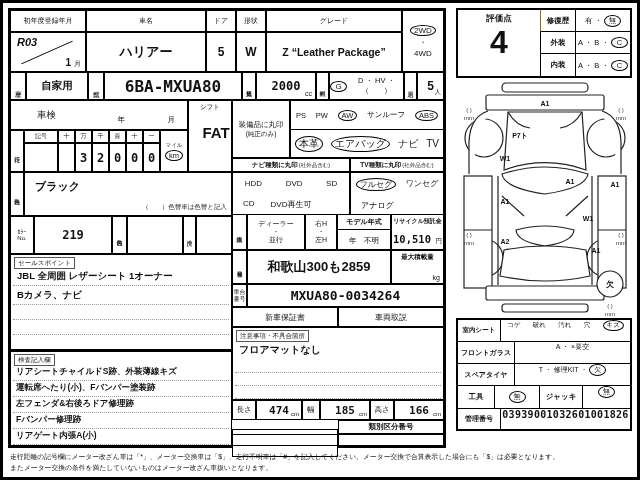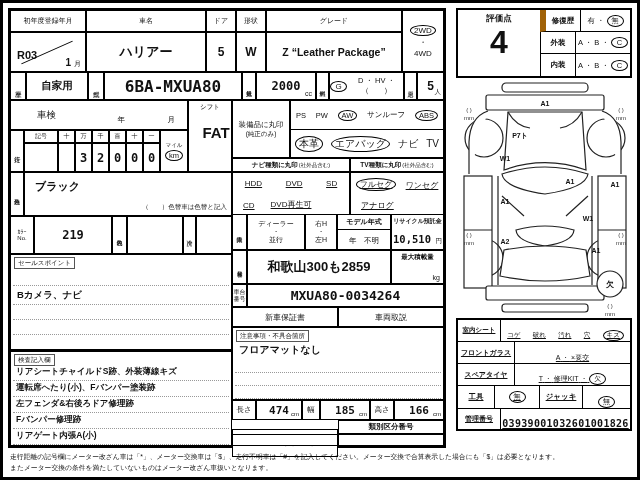--- a/index.html
+++ b/index.html
@@ -10,21 +10,21 @@
   .sheet{position:absolute;left:8px;top:8px;width:438px;height:440px;border:2px solid #000;box-sizing:border-box;background:#fff;}
   .cell{position:absolute;box-sizing:border-box;border:1px solid #000;display:flex;align-items:center;justify-content:center;text-align:center;overflow:hidden;background:#fff;}
   .lab{font-size:7px;}
   .vlab{writing-mode:vertical-rl;text-orientation:upright;font-size:6.5px;letter-spacing:0;line-height:1;}
   .circ{display:inline-block;border:1.2px solid #000;border-radius:50%;padding:0 3px;min-width:9px;text-align:center;}
   .tag{position:absolute;border:1px solid #555;font-size:6.5px;padding:0 3px;background:#fff;line-height:1.5;}
   .dotline{position:absolute;border-bottom:1px dotted #999;height:0;}
   .mono{font-family:"DejaVu Sans Mono","Liberation Mono",monospace;}
   .bold{font-weight:bold;}
   .panel{position:absolute;box-sizing:border-box;border:2px solid #000;background:#fff;}
-  .row-flex{display:flex;align-items:flex-end;text-decoration:underline;}
+  .row-flex{display:flex;align-items:flex-start;}
   svg text{font-family:"Liberation Sans","DejaVu Sans",sans-serif;}
 </style>
 </head>
 <body>
 
 <div class="stage">
   <div class="frame"></div>
 
   <div class="sheet">
 
@@ -43,21 +43,21 @@
     <div class="cell lab" style="left:256px;top:0;width:136px;height:22px;">
         <span>グレード</span>
       </div>
     <div class="cell" style="left:392px;top:0;width:42px;height:62px;flex-direction:column;font-size:8px;gap:1px;">
       <span class="circ">2WD</span>
       <span>・</span>
       <span>4WD</span>
     </div>
 
     <div class="cell" style="left:0;top:22px;width:76px;height:40px;">
-      <span class="abs bold" style="left:6px;top:16px;font-size:11px;">R03</span>
+      <span class="abs bold" style="left:6px;top:3px;font-size:11px;font-style:italic;">R03</span>
       <span class="abs" style="right:14px;bottom:3px;font-size:10px;font-weight:bold;">1</span>
       <span class="abs" style="right:4px;bottom:2px;font-size:7px;">月</span>
       <span class="abs" style="left:8px;top:19px;width:56px;border-top:1px solid #000;transform:rotate(-24deg);"></span>
     </div>
     <div class="cell bold" style="left:76px;top:22px;width:120px;height:40px;font-size:13px;">
         <span>ハリアー</span>
       </div>
     <div class="cell bold" style="left:196px;top:22px;width:30px;height:40px;font-size:12px;">
         <span>5</span>
       </div>
@@ -317,20 +317,21 @@
         <span>型式指定番号</span>
       </div>
     <div class="cell bold" style="left:328px;top:410px;width:106px;height:14px;font-size:7.5px;">
         <span>類別区分番号</span>
       </div>
     <div class="cell" style="left:222px;top:424px;width:106px;height:12px;"></div>
     <div class="cell" style="left:328px;top:424px;width:106px;height:12px;"></div>
 
     <div class="cell" style="left:0;top:244px;width:222px;height:96px;justify-content:flex-start;align-items:flex-start;">
       <span class="tag" style="left:3px;top:2px;">セールスポイント</span>
+      <span class="abs bold" style="left:6px;top:15px;font-size:9.5px;">JBL 全周囲 レザーシート 1オーナー</span>
       <span class="dotline" style="left:2px;top:30px;width:216px;"></span>
       <span class="abs bold" style="left:6px;top:34px;font-size:9.5px;">Bカメラ、ナビ</span>
       <span class="dotline" style="left:2px;top:49px;width:216px;"></span>
       <span class="dotline" style="left:2px;top:64px;width:216px;"></span>
       <span class="dotline" style="left:2px;top:79px;width:216px;"></span>
     </div>
 
     <div class="cell" style="left:0;top:340px;width:222px;height:96px;justify-content:flex-start;align-items:flex-start;border-top:2px solid #000;">
       <span class="tag" style="left:3px;top:2px;">検査記入欄</span>
       <span class="abs bold" style="left:5px;top:14px;font-size:8.5px;">リアシートチャイルドS跡、外装薄線キズ</span>
@@ -344,21 +345,21 @@
       <span class="abs bold" style="left:5px;top:78px;font-size:8.5px;">リアゲート内張A(小)</span>
       <span class="dotline" style="left:2px;top:92px;width:216px;"></span>
     </div>
   </div>
 
   <div class="panel" style="left:456px;top:8px;width:176px;height:70px;">
     <div class="abs" style="left:0;top:0;width:82px;height:66px;display:flex;flex-direction:column;align-items:center;">
       <span class="bold" style="font-size:8.5px;margin-top:3px;">評価点</span>
       <span class="bold" style="font-size:32px;line-height:1;margin-top:1px;">4</span>
     </div>
-    <div class="abs" style="left:82px;top:0;width:90px;height:22px;border-left:6px solid #a16207;border-bottom:1px solid #000;display:flex;align-items:center;font-size:7.5px;">
+    <div class="abs" style="left:82px;top:0;width:90px;height:22px;border-left:1px solid #a16207;border-bottom:1px solid #000;display:flex;align-items:center;font-size:7.5px;">
       <span class="bold" style="width:34px;text-align:center;border-right:1px solid #000;align-self:stretch;display:flex;align-items:center;justify-content:center;">修復歴</span>
       <span style="flex:1;text-align:center;">
         <span>有</span>
         <span>・</span>
         <span class="circ">無</span>
       </span>
     </div>
     <div class="abs" style="left:82px;top:22px;width:90px;height:22px;border-left:1px solid #000;border-bottom:1px solid #000;display:flex;align-items:center;font-size:7.5px;">
       <span class="bold" style="width:34px;text-align:center;border-right:1px solid #000;align-self:stretch;display:flex;align-items:center;justify-content:center;">外装</span>
       <span style="flex:1;text-align:center;">

